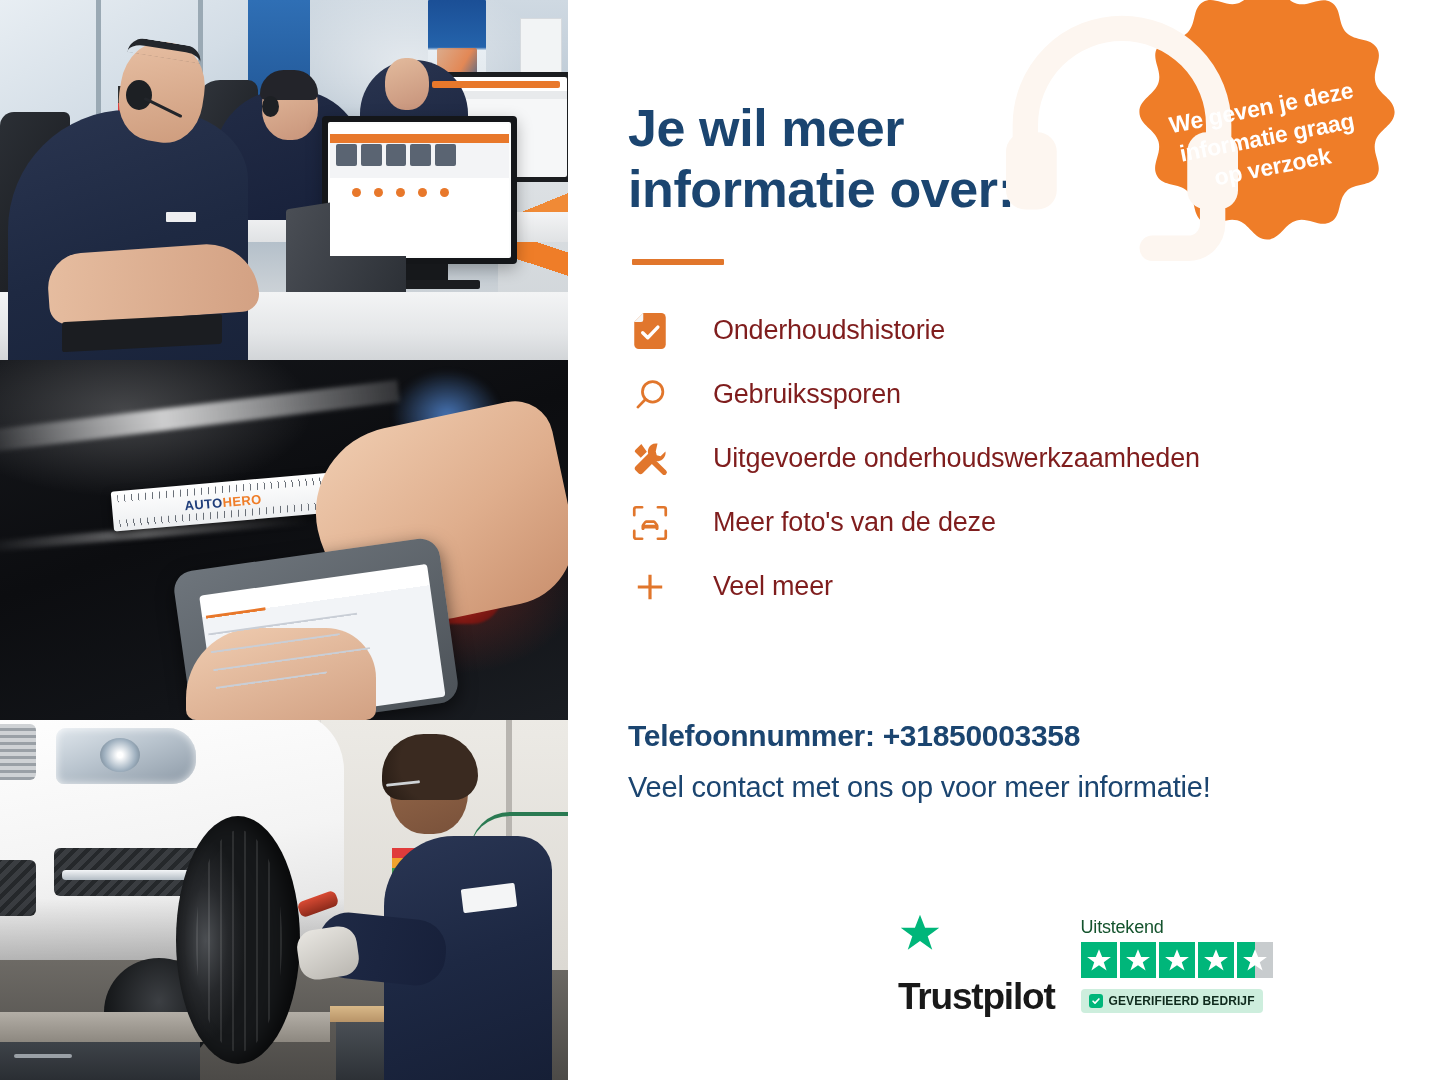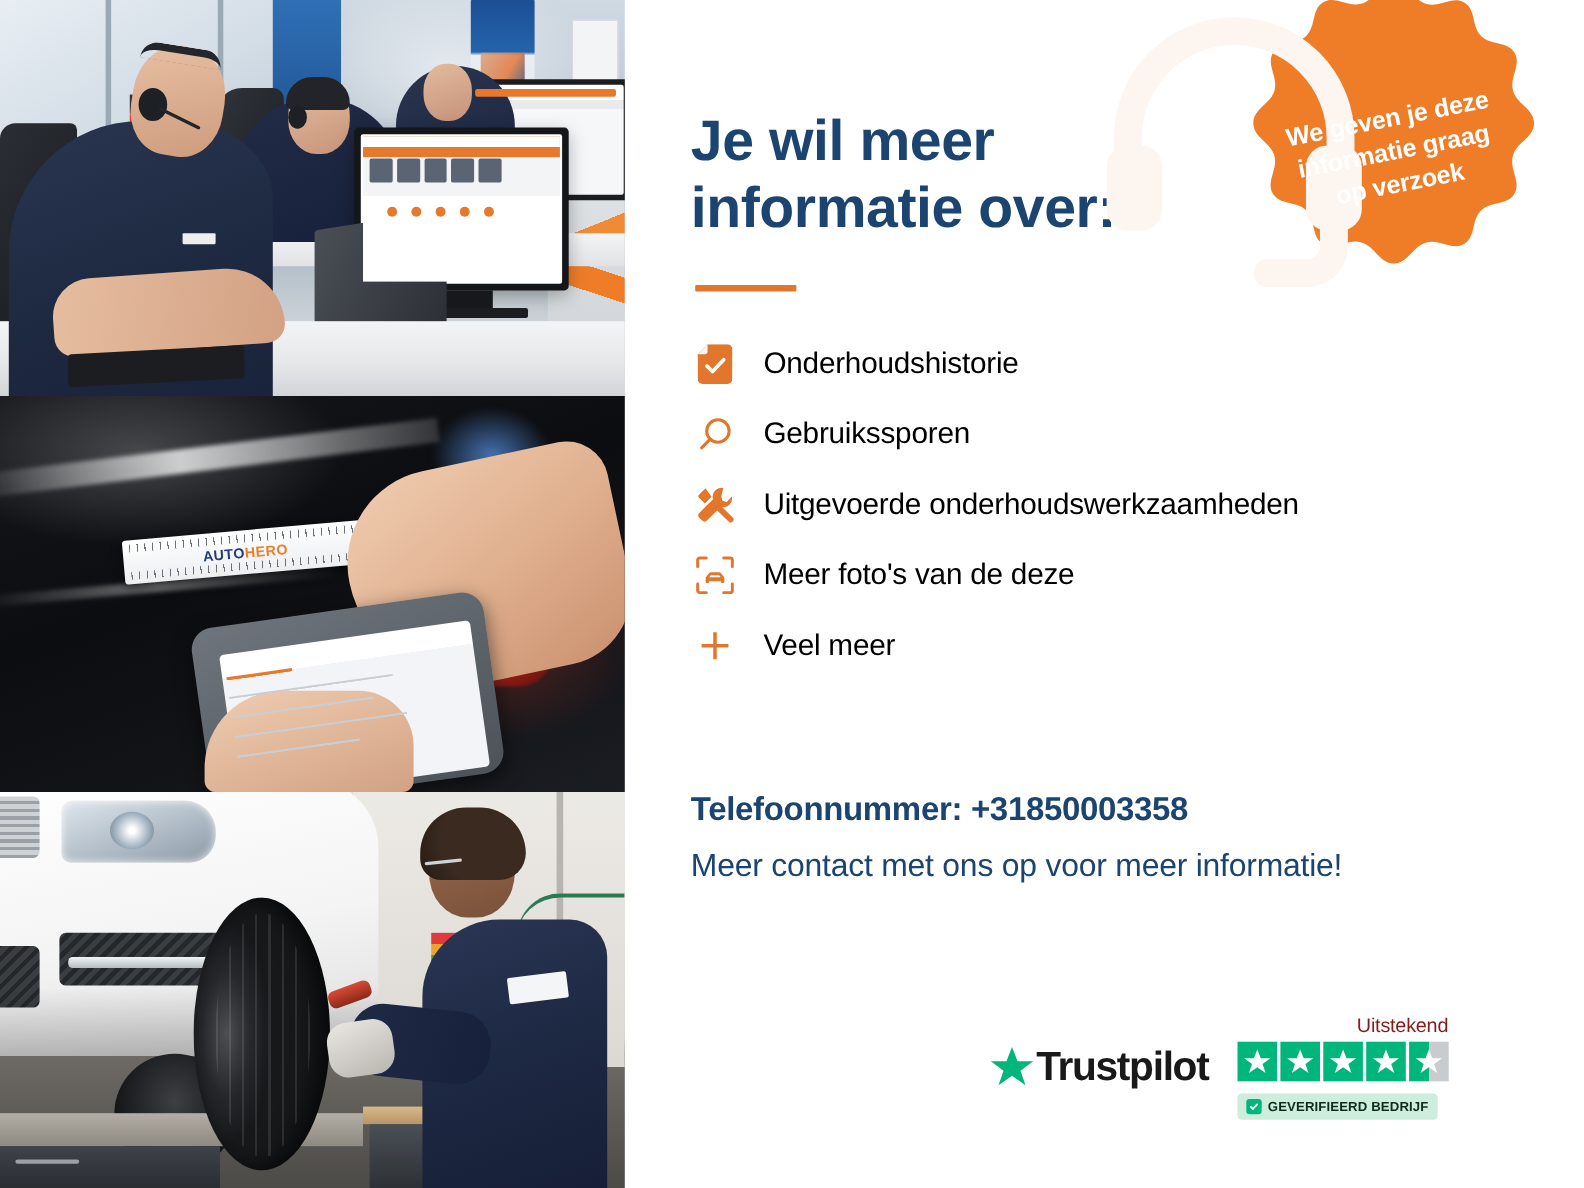--- a/index.html
+++ b/index.html
@@ -450,24 +450,25 @@
   .feature-icon {
     width: 44px;
     height: 44px;
     flex: 0 0 44px;
     display: flex;
     align-items: center;
     justify-content: center;
   }
   .feature-label {
     font-size: 27px;
-    color: #000000;
+    color: #7f1d1d;
     font-weight: 400;
     letter-spacing: -0.2px;
     white-space: nowrap;
+    margin-left: 19px;
   }
 
   .contact-block { margin-top: 100px; }
   .phone {
     font-size: 30px;
     font-weight: 700;
     color: #1b4570;
     letter-spacing: -0.3px;
     margin-bottom: 14px;
   }
@@ -517,33 +518,32 @@
 
   
   .trustpilot {
     position: absolute;
     left: 330px;
     bottom: 62px;
     display: flex;
     align-items: center;
     gap: 26px;
   }
-  .tp-logo { display: flex; align-items: flex-start; gap: 0; }
+  .tp-logo { display: flex; align-items: flex-start; gap: 22px; flex-direction: column; }
   .tp-name {
     font-size: 37px;
     font-weight: 700;
     color: #191919;
     letter-spacing: -1.2px;
   }
   .tp-right { display: flex; flex-direction: column; gap: 4px; }
   .tp-rating-word {
     font-size: 18px;
-    color: #7f1d1d;
+    color: #14532d;
     letter-spacing: -0.2px;
-    text-align: right;
   }
   .tp-stars { display: flex; gap: 3px; }
   .tp-star {
     width: 36px;
     height: 36px;
     position: relative;
     background: #00b67a;
     display: flex; align-items: center; justify-content: center;
   }
   .tp-star.half { background: linear-gradient(90deg,#00b67a 0 50%, #c8ccce 50% 100%); }
@@ -761,21 +761,21 @@
             <path d="M16 4.5v23M4.5 16h23"></path>
           </svg>
         </span>
         <span class="feature-label">Veel meer</span>
       </li>
 
     </ul>
 
     <div class="contact-block">
       <div class="phone">Telefoonnummer: +31850003358</div>
-      <div class="contact-line">Meer contact met ons op voor meer informatie!</div>
+      <div class="contact-line">Veel contact met ons op voor meer informatie!</div>
     </div>
 
     <div class="trustpilot">
       <div class="tp-logo">
         <svg width="44" height="42" viewBox="0 0 24 24">
           <path fill="#00b67a" d="M12 1.6 14.9 9H23l-6.6 4.9 2.6 7.6L12 16.5 5 21.5l2.6-7.6L1 9h8.1z"></path>
         </svg>
         <span class="tp-name">Trustpilot</span>
       </div>
       <div class="tp-right">

